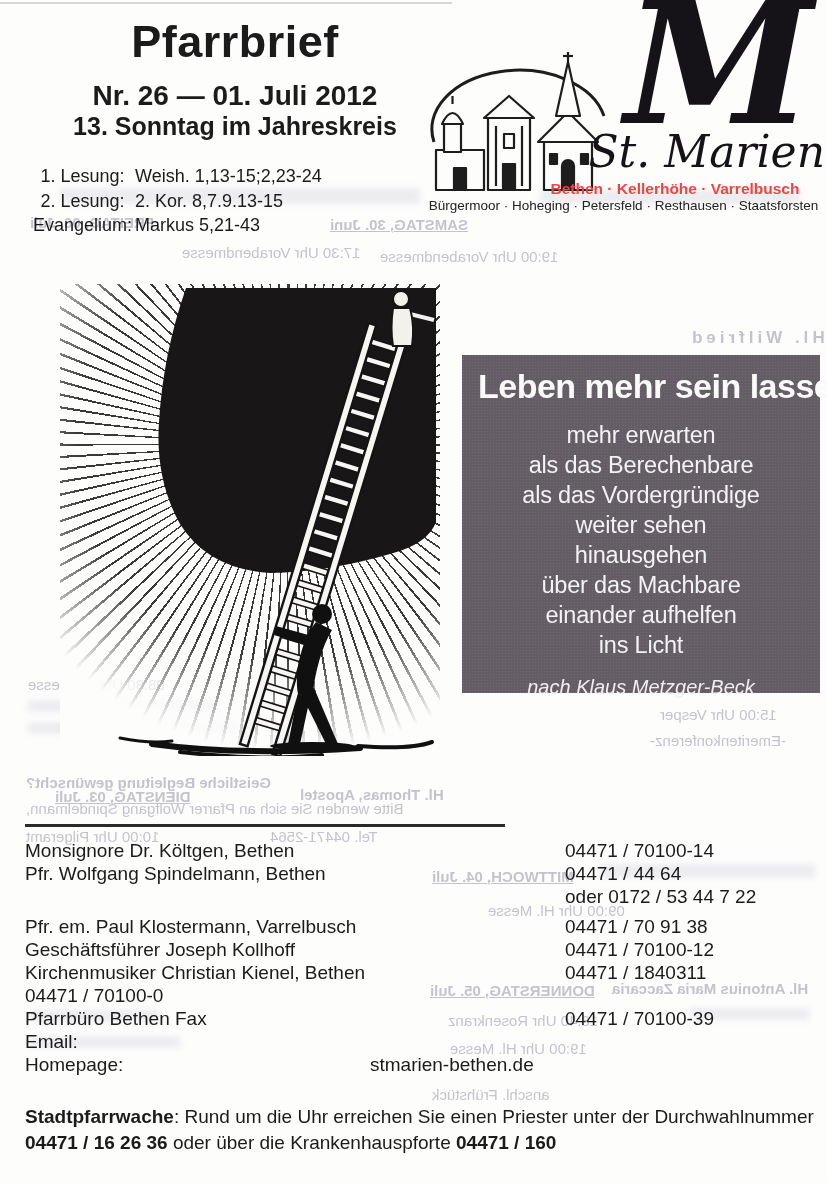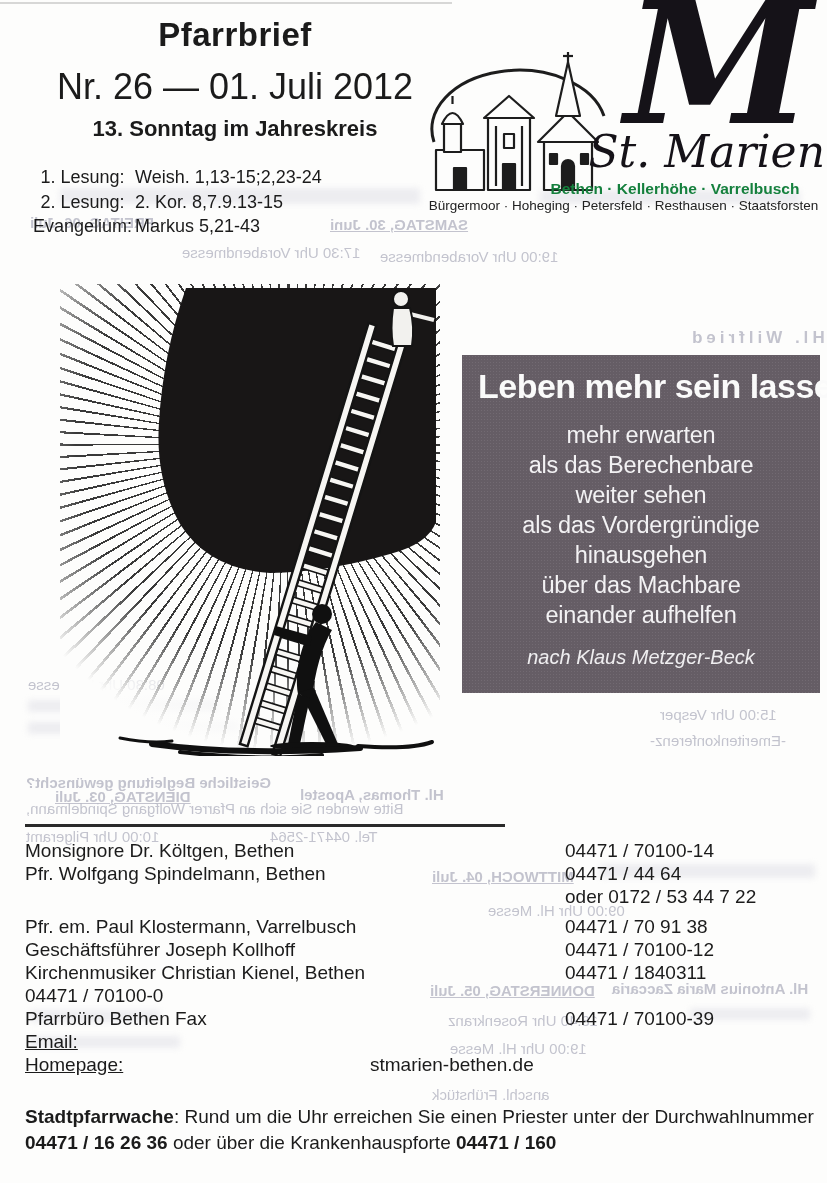--- a/index.html
+++ b/index.html
@@ -9,35 +9,35 @@
 
   
   .scanline{position:absolute;left:0;top:2px;width:452px;height:2px;background:#8f8f8f;opacity:.35;}
   .gbar{position:absolute;background:#d9d9e2;opacity:.45;filter:blur(3px);border-radius:2px;}
   .ghost{position:absolute;transform:scaleX(-1);color:#b9bac6;opacity:.85;filter:blur(.4px);
          font-size:15px;white-space:nowrap;}
   .gb{font-weight:bold;} .gu{text-decoration:underline;} .glg{font-size:17px;letter-spacing:4px;}
 
   
   .masthead{position:absolute;left:20px;top:16px;width:430px;text-align:center;}
-  .title{font-size:33px;font-weight:bold;letter-spacing:.5px;}
-  .issue{font-size:36px;font-weight:normal;margin-top:12px;}
-  .sunday{font-size:22px;font-weight:bold;margin-top:8px;}
+  .title{font-size:45px;font-weight:bold;letter-spacing:.5px;}
+  .issue{font-size:28px;font-weight:bold;margin-top:12px;}
+  .sunday{font-size:25px;font-weight:bold;}
   .readings{margin-top:23px;text-align:center;padding-left:10px;font-size:18px;line-height:24.5px;}
   .r-row{display:flex;}
   .r-label{width:105px;flex:none;}
 
   
   .logo{position:absolute;left:420px;top:8px;width:407px;height:215px;}
   .monogram{position:absolute;right:14px;top:-30px;font-family:"DejaVu Serif",serif;
             font-style:italic;font-weight:bold;font-size:170px;line-height:1;color:#151218;}
   .parish-name{position:absolute;right:2px;top:118px;font-family:"DejaVu Serif",serif;
                font-style:italic;font-size:44px;color:#151218;}
   .towns1{position:absolute;left:110px;top:172px;width:290px;text-align:center;
-          font-size:15.5px;font-weight:bold;color:#15803d;}
+          font-size:15.5px;font-weight:bold;color:#ef4444;}
   .towns2{position:absolute;left:0;top:190px;width:407px;text-align:center;font-size:13.5px;color:#222;}
   .churches{position:absolute;left:6px;top:38px;}
 
   
   .illustration{position:absolute;left:60px;top:284px;width:380px;height:472px;}
   .rays{position:absolute;inset:0;
     background:
       radial-gradient(circle at 60% 34%, rgba(253,253,252,0) 0 55%, #fdfdfc 80%),
       repeating-conic-gradient(from 0deg at 60% 34%, rgba(22,22,22,.85) 0deg 0.55deg, rgba(0,0,0,0) 0.55deg 3.1deg);}
   .illustration svg{position:absolute;inset:0;}
@@ -49,21 +49,21 @@
   .q-headline{font-size:34px;font-weight:bold;letter-spacing:-.5px;color:#fafafa;
               padding:12px 10px 2px 16px;white-space:nowrap;}
   .q-lines{text-align:center;font-size:23.5px;line-height:30px;letter-spacing:-.2px;margin-top:12px;}
   .q-attrib{text-align:center;font-style:italic;font-size:20px;margin-top:16px;color:#efeef0;}
 
   
   .contacts{position:absolute;left:25px;top:824px;width:790px;font-size:19px;}
   .rule{width:480px;height:2.5px;background:#2a2a2a;margin-bottom:12px;}
   .c-row{display:flex;line-height:23px;}
   .c-name{width:540px;flex:none;}
-  .c-row.mid .c-name{width:345px;text-decoration:underline;}
+  .c-row.mid .c-name{width:345px;}
   .gap-top{margin-top:7px;}
   .u{text-decoration:underline;}
 
   
   .footer{position:absolute;left:25px;top:1104px;width:795px;font-size:19px;line-height:26px;}
   .b{font-weight:bold;}
 </style>
 </head>
 <body>
 
@@ -212,25 +212,26 @@
         <path d="M 60 454 Q 90 460 112 457" stroke-width="3"></path>
       </g>
     </svg>
   </div>
 
   <div class="quote-box">
     <div class="q-headline">Leben mehr sein lassen</div>
     <div class="q-lines">
       <div>mehr erwarten</div>
       <div>als das Berechenbare</div>
+      <div>als das Vordergründige</div>
       <div>weiter sehen</div>
-      <div>als das Vordergründige</div>
       <div>hinausgehen</div>
       <div>über das Machbare</div>
       <div>einander aufhelfen</div>
+      <div>ins Licht</div>
     </div>
     <div class="q-attrib">nach Klaus Metzger-Beck</div>
   </div>
 
   <div class="contacts">
     <div class="rule"></div>
     <div class="c-row">
       <span class="c-name">Monsignore Dr. Költgen, Bethen</span>
       <span class="c-phone">04471 / 70100-14</span>
     </div>

